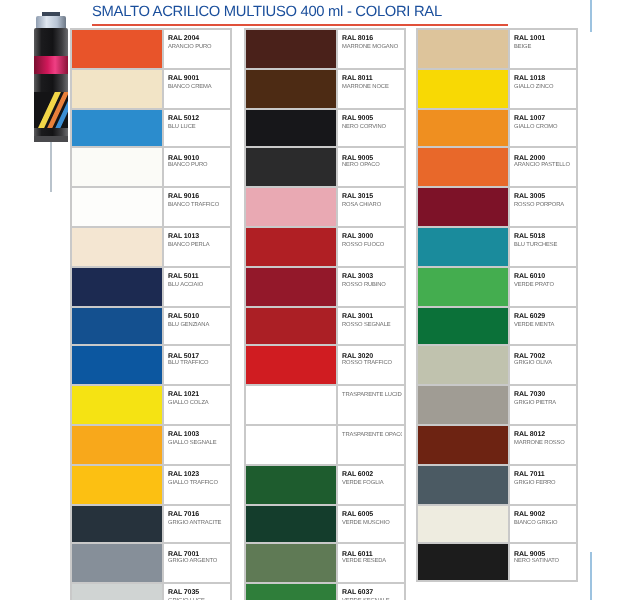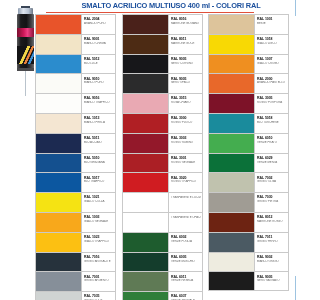--- a/index.html
+++ b/index.html
@@ -9,22 +9,22 @@
     font-family: "Liberation Sans", sans-serif;
     overflow: hidden;
   }
   .page { position: relative; width: 300px; height: 300px; background: #fff; }
 
   
   .header {
     position: absolute; left: 46px; top: 1px; right: 4px; height: 13px;
   }
   .title {
-    font-size: 7.4px; font-weight: bold; color: #1b4f9c;
-    letter-spacing: -0.15px; line-height: 9px; white-space: nowrap; text-align: center;
+    font-size: 7.4px; font-weight: normal; color: #1b4f9c;
+    letter-spacing: -0.15px; line-height: 9px; white-space: nowrap;
   }
   .title-rule {
     position: absolute; left: 0; top: 10.5px; width: 208px; height: 1px;
     background: #e0503a;
   }
   .right-rule {
     position: absolute; right: 4px; top: 0px; width: 1px; height: 16px;
     background: #9dc3e0;
   }
   .edge-rule {

